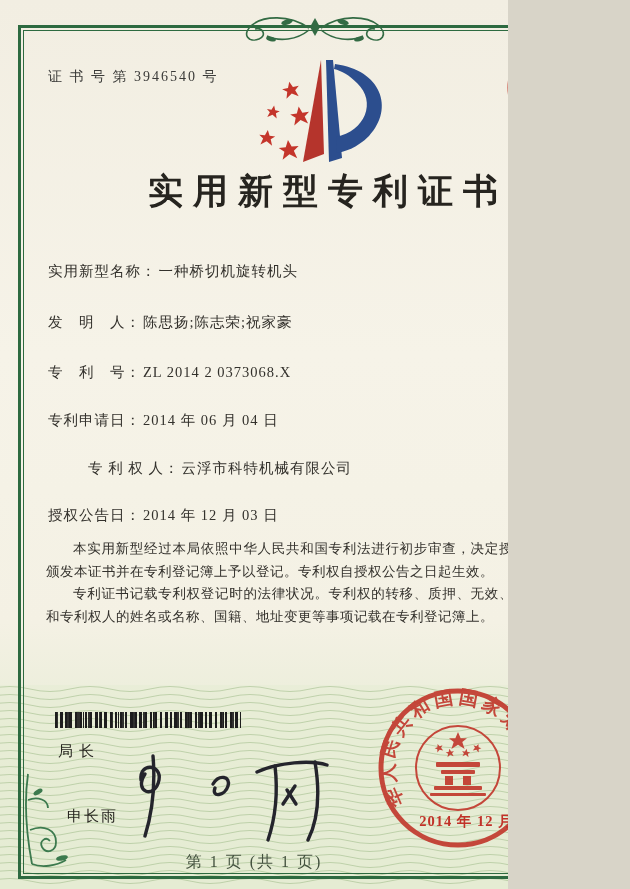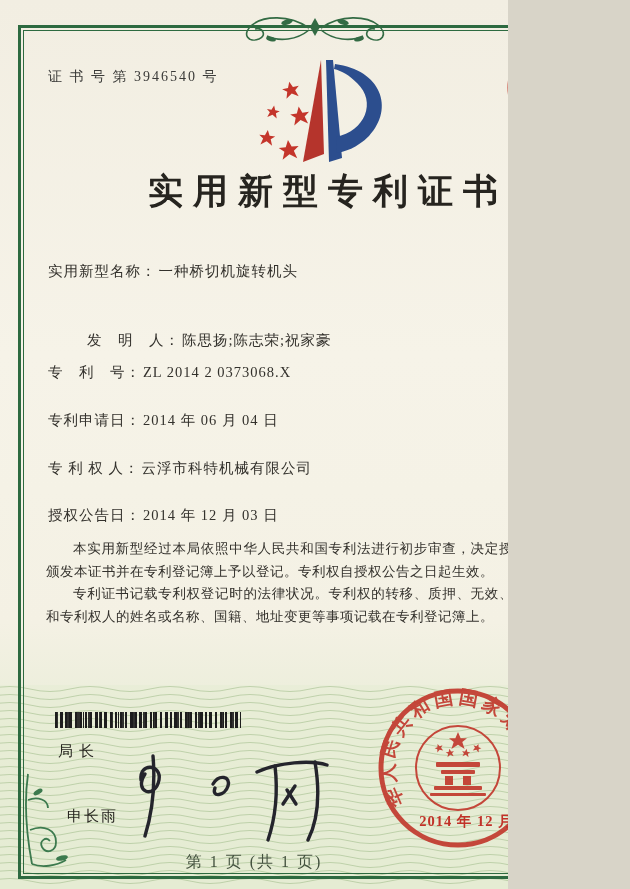--- a/index.html
+++ b/index.html
@@ -10,21 +10,21 @@
   }
   .frame{position:absolute;left:18px;top:25px;width:592px;height:848px;
     border:3px solid #2d6a40;z-index:2;pointer-events:none;}
   .frame-inner{position:absolute;left:2px;top:2px;right:2px;bottom:2px;border:1px solid #2d6a40;}
   .abs{position:absolute;}
   .cert-number{left:48px;top:68px;font-size:14px;letter-spacing:2px;color:#3a3a38;z-index:3;}
   .title{left:0;right:0;top:168px;text-align:right;font-size:35px;font-weight:bold;
     letter-spacing:10px;color:#26241f;z-index:3;}
   .field{left:48px;width:530px;font-size:14.5px;letter-spacing:1px;color:#33312c;z-index:3;}
   .field .lab{margin-right:2px;}
-  .f0{top:262px;} .f1{top:331px;margin-left:39px;} .f2{top:363px;} .f3{top:411px;} .f4{top:459px;} .f5{top:506px;}
+  .f0{top:262px;} .f1{top:313px;} .f2{top:363px;} .f3{top:411px;} .f4{top:459px;margin-left:40px;} .f5{top:506px;}
   .body-text{left:46px;top:538px;width:538px;z-index:3;}
   .body-text p{margin:0;text-indent:2em;font-size:13.5px;line-height:22.5px;
     text-align:justify;color:#33312c;letter-spacing:0.5px;}
   .barcode{left:55px;top:712px;width:186px;height:16px;z-index:3;
     background:
       repeating-linear-gradient(90deg,#1d1d1d 0 2px,transparent 2px 5px),
       repeating-linear-gradient(90deg,#1d1d1d 0 1px,transparent 1px 7px),
       repeating-linear-gradient(90deg,rgba(29,29,29,.9) 0 3px,transparent 3px 11px);}
   .issuer-title{left:58px;top:742px;font-size:15px;letter-spacing:6px;color:#26241f;z-index:3;}
   .issuer-name{left:58px;top:807px;font-size:15px;letter-spacing:2px;color:#26241f;z-index:3;margin-left:9px;}

